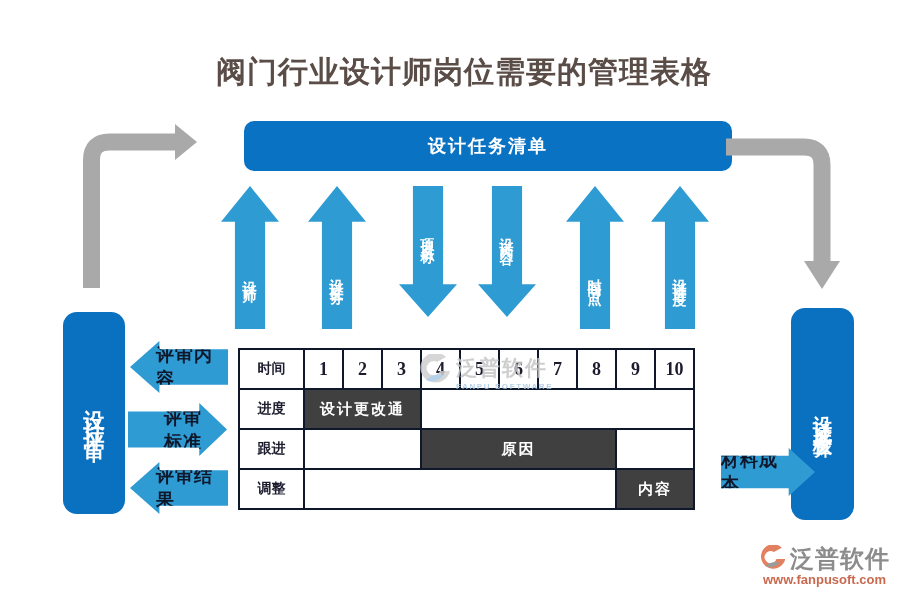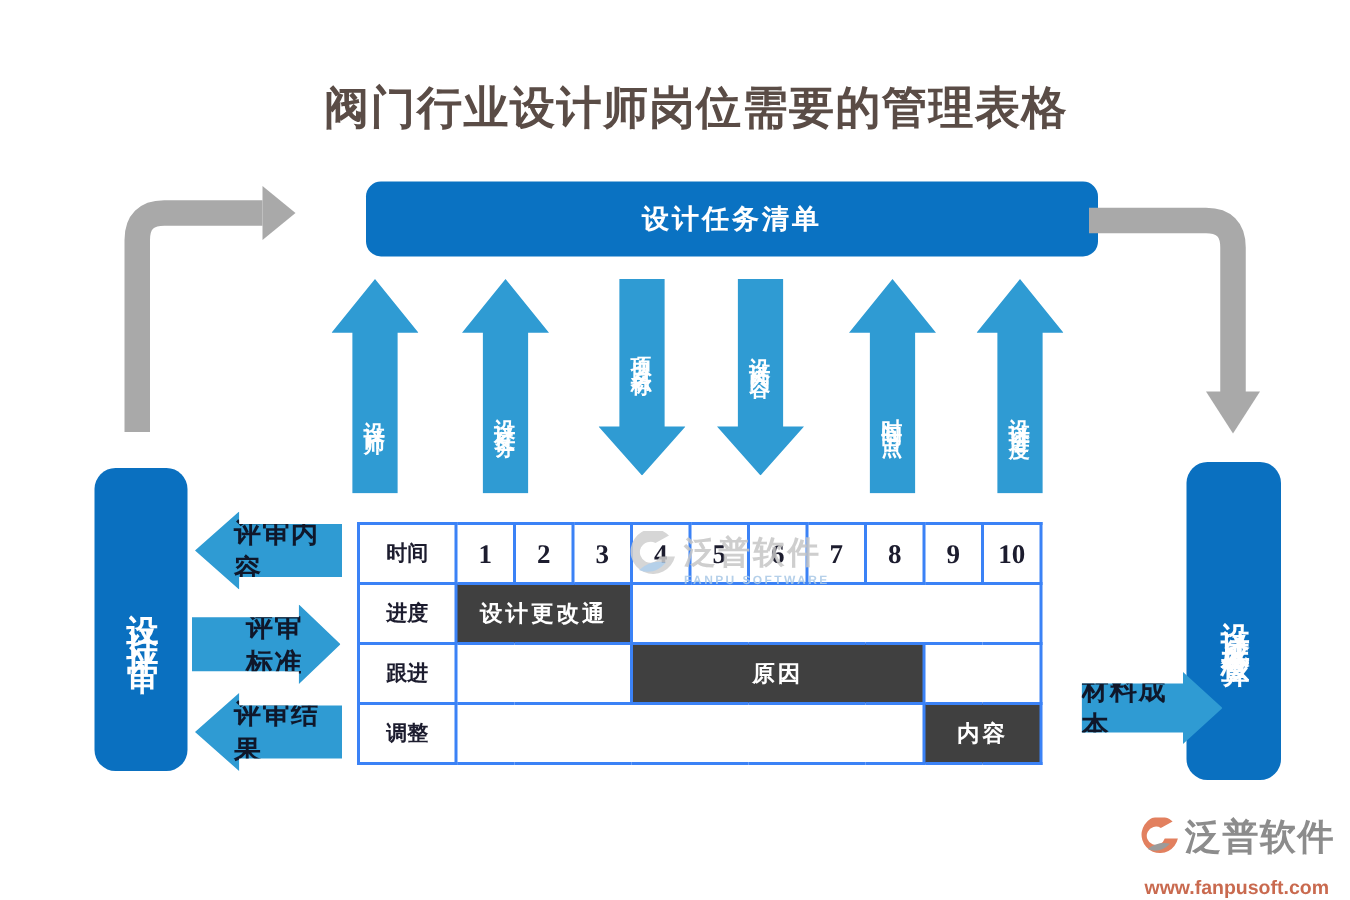--- a/index.html
+++ b/index.html
@@ -84,21 +84,21 @@
   #arrow-labor-cost     { left: 693px; top: 350px; width: 94px; height: 48px; }
   #arrow-material-cost  { left: 693px; top: 448px; width: 94px; height: 48px; margin-left: 28px; }
 
   
   #schedule-table {
     left: 238px; top: 348px;
     border-collapse: collapse; table-layout: fixed;
     width: 455px;
   }
   #schedule-table td {
-    border: 2px solid #3b82f6;
+    border: 2px solid #0f172a;
     height: 40px;
     text-align: center; vertical-align: middle;
     background: #ffffff;
     color: #1c1c2e;
   }
   #schedule-table td.hdr {
     font-size: 14px; font-weight: bold;
   }
   #schedule-table td.num {
     font-family: "Liberation Serif", "DejaVu Serif", serif;
@@ -129,21 +129,21 @@
   #footer-brand {
     left: 752px; top: 545px; width: 145px;
     text-align: center;
     line-height: 1;
   }
   #footer-brand .fb-row { display: flex; align-items: center; justify-content: center; }
   #footer-brand .fb-cn {
     font-size: 24px; font-weight: bold; color: #8c8c8c; letter-spacing: 1px; margin-left: 3px;
   }
   #footer-brand .fb-url {
-    margin-top: 12px;
+    margin-top: 0;
     font-size: 13px; font-weight: bold; color: #c96a4f;
   }
 
   svg { display: block; }
 </style>
 </head>
 <body>
 
 <div id="canvas">
 

